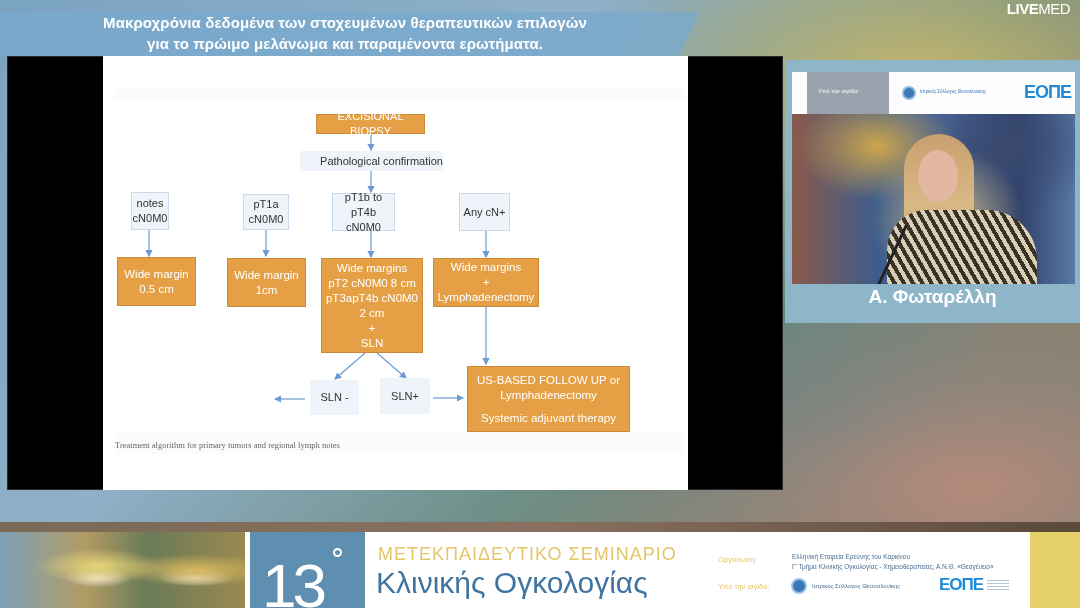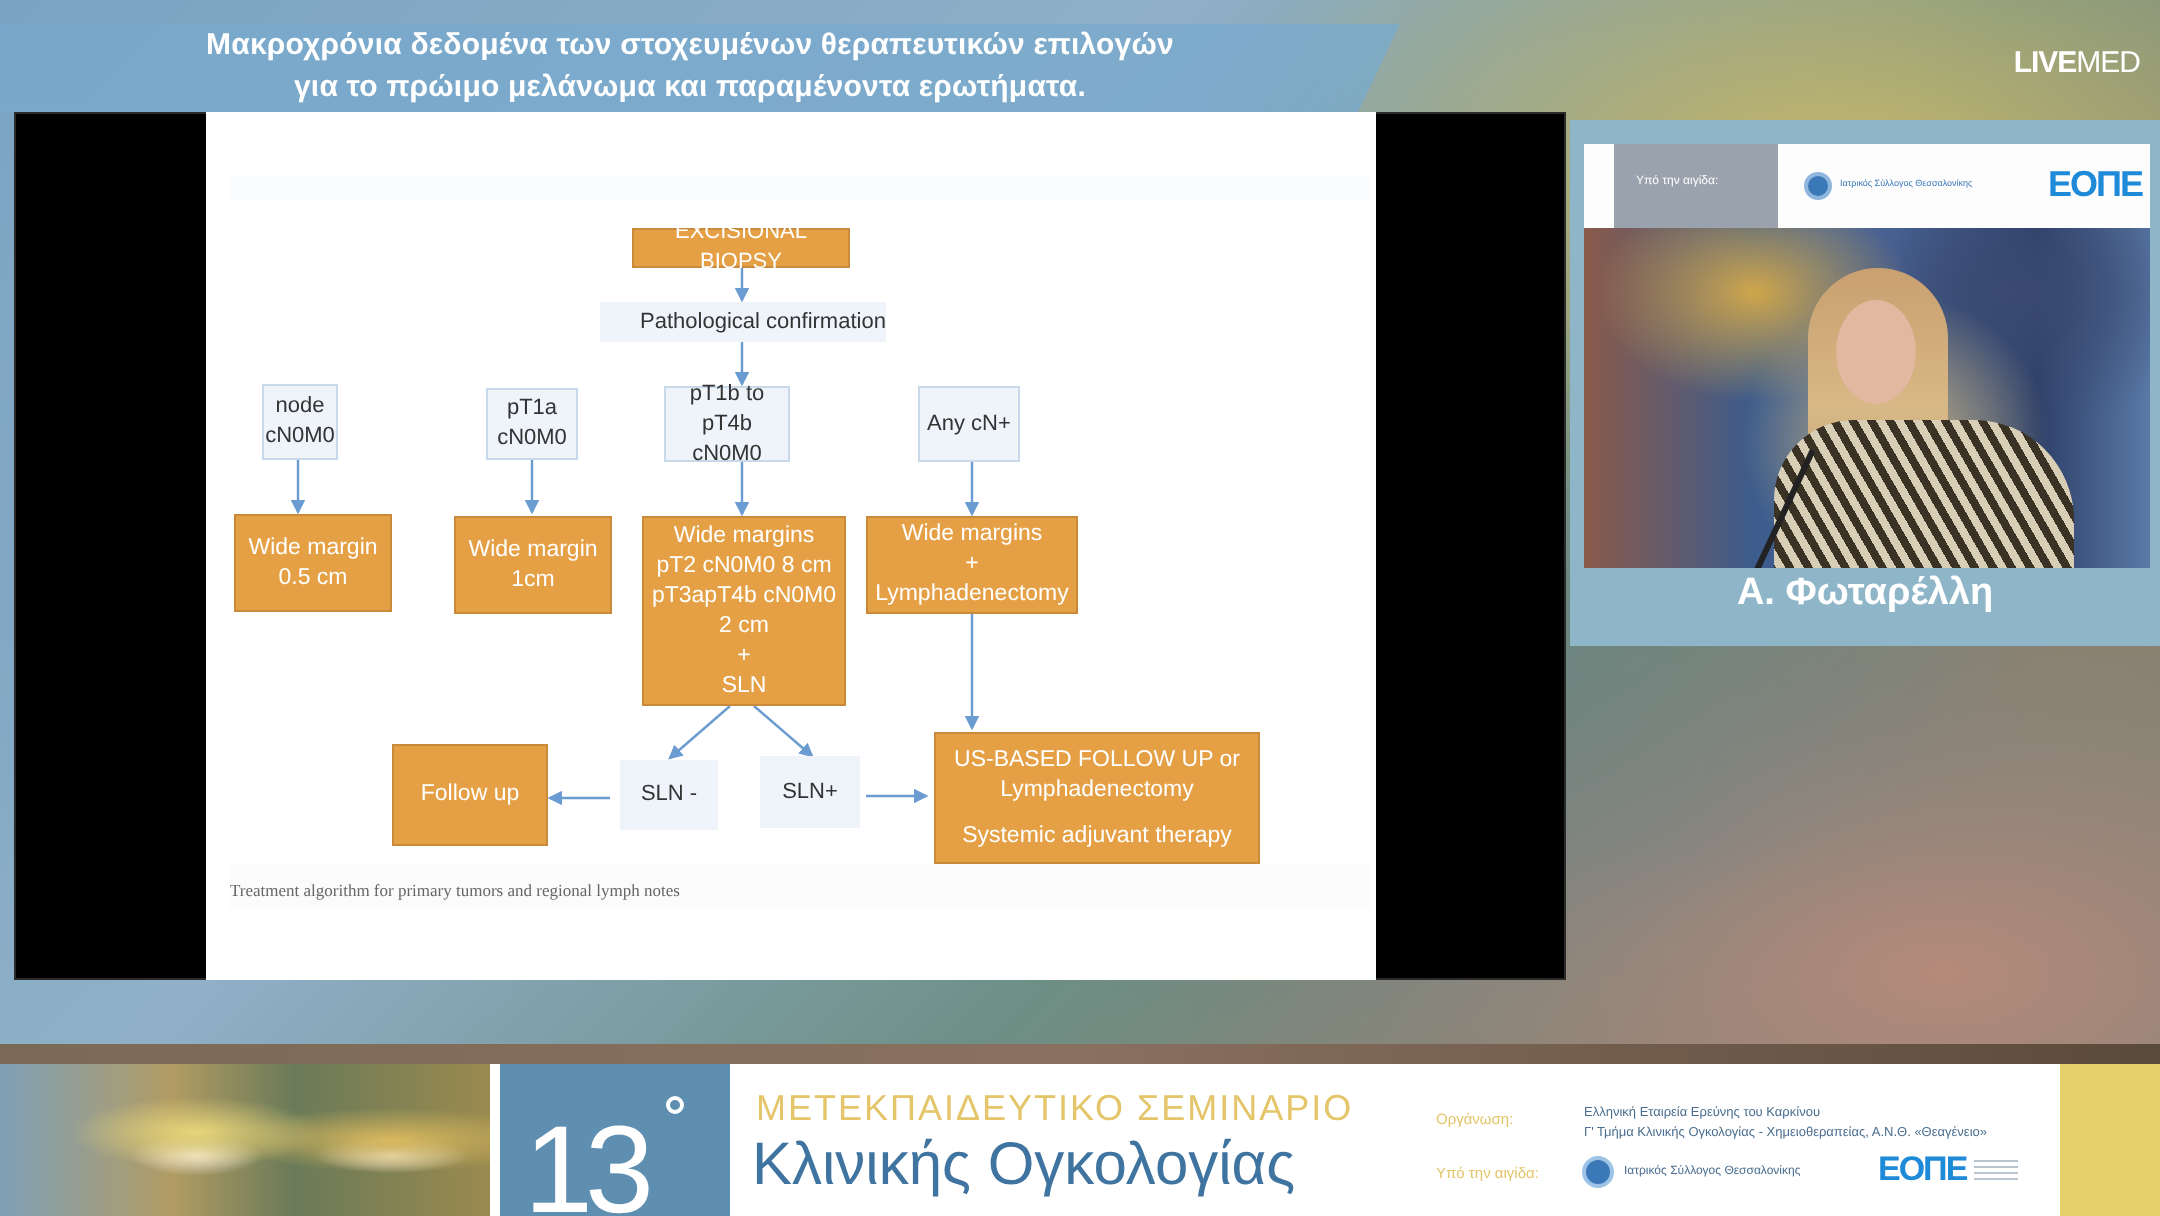--- a/index.html
+++ b/index.html
@@ -18,21 +18,21 @@
     position:absolute; left:0; top:12px; width:700px; height:44px;
     background:rgba(120,170,205,0.75);
     clip-path: polygon(0 0, 100% 0, 97% 100%, 0 100%);
   }
   .title {
     position:absolute; left:0; top:12px; width:690px; text-align:center;
     color:#ffffff; font-family:"Liberation Sans", sans-serif; font-weight:bold;
     font-size:15px; line-height:21px; letter-spacing:0.1px;
   }
   .brand {
-    position:absolute; right:10px; top:23px; color:#fff;
+    position:absolute; right:10px; top:0; color:#fff;
     font-family:"Liberation Sans", sans-serif; font-size:15px; letter-spacing:-0.5px;padding-left:22px;
   }
   .brand b { font-weight:bold; }
   .brand span { font-weight:normal; }
 
   
   .slide-frame {
     position:absolute; left:7px; top:56px; width:776px; height:434px;
     background:#000; border:1px solid #2a2a2a;
   }
@@ -228,21 +228,21 @@
 
 
   <div class="box orange" style="left:213px;top:58px;width:109px;height:20px;">
       <span>EXCISIONAL BIOPSY</span>
     </div>
   <div class="box plain" style="left:197px;top:95px;width:143px;height:20px;padding-left:20px;">
       <span>Pathological confirmation</span>
     </div>
 
   <div class="box blue" style="left:28px;top:136px;width:38px;height:38px;flex-direction:column;">
-    <span>node</span>
+    <span>notes</span>
       <span>cN0M0</span>
   </div>
   <div class="box blue" style="left:140px;top:138px;width:46px;height:36px;flex-direction:column;">
     <span>pT1a</span>
       <span>cN0M0</span>
   </div>
   <div class="box blue" style="left:229px;top:137px;width:63px;height:38px;flex-direction:column;">
     <span>pT1b to pT4b</span>
       <span>cN0M0</span>
   </div>
@@ -265,23 +265,20 @@
     <span>2 cm</span>
     <span>+</span>
     <span>SLN</span>
   </div>
   <div class="box orange" style="left:330px;top:202px;width:106px;height:49px;flex-direction:column;font-size:11.5px;">
     <span>Wide margins</span>
     <span>+</span>
     <span>Lymphadenectomy</span>
   </div>
 
-  <div class="box orange" style="left:93px;top:316px;width:78px;height:51px;font-size:11.5px;">
-      <span>Follow up</span>
-    </div>
   <div class="box plain" style="left:207px;top:324px;width:49px;height:35px;">
       <span>SLN -</span>
     </div>
   <div class="box plain" style="left:277px;top:322px;width:50px;height:36px;">
       <span>SLN+</span>
     </div>
   <div class="box orange" style="left:364px;top:310px;width:163px;height:66px;flex-direction:column;font-size:11.5px;line-height:15px;">
     <span>US-BASED FOLLOW UP or</span>
     <span>Lymphadenectomy</span>
     <span style="height:8px;"></span>

